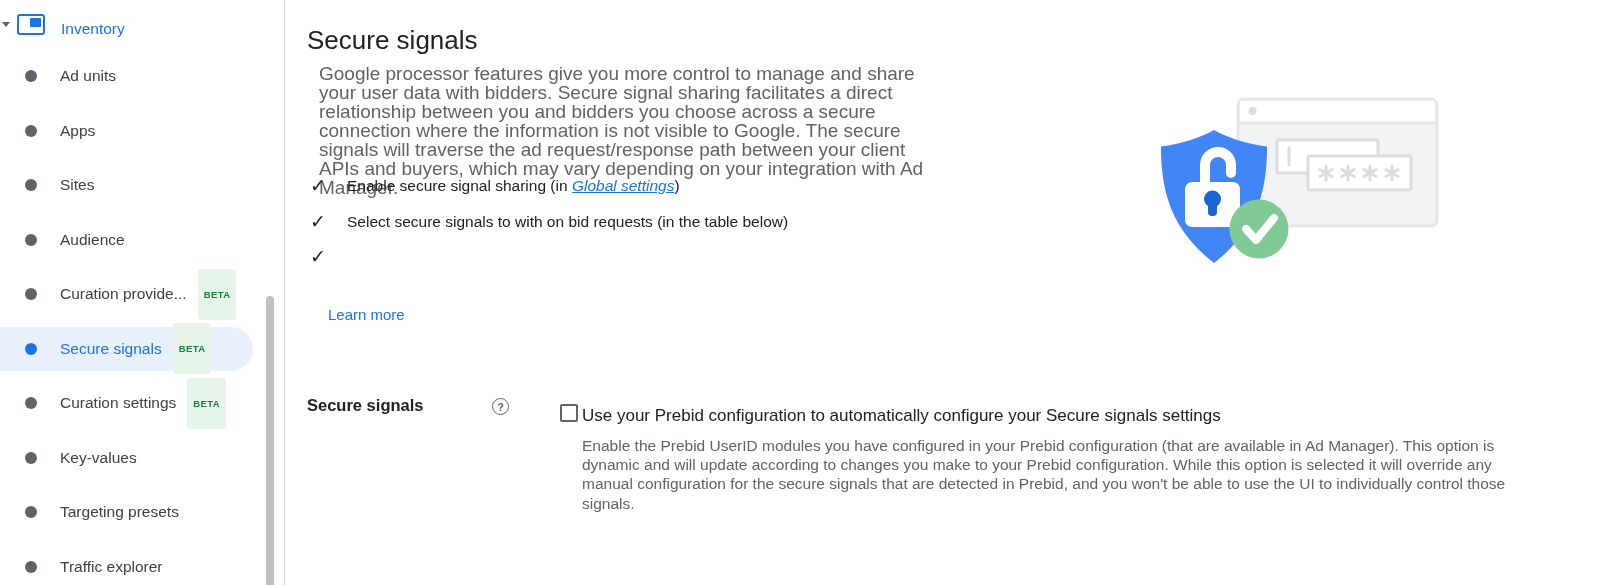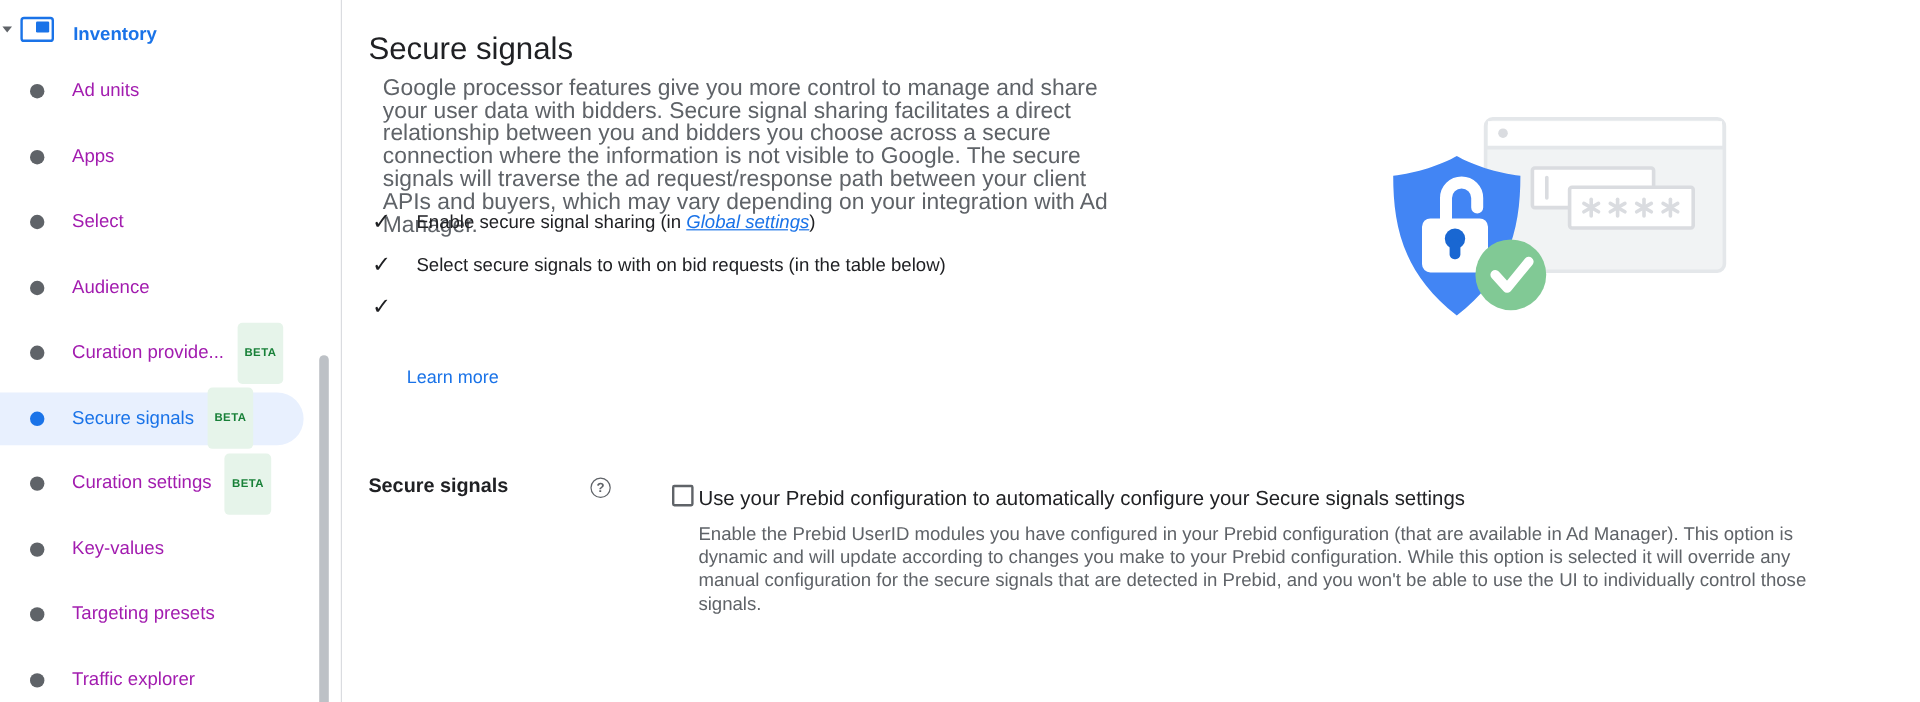--- a/index.html
+++ b/index.html
@@ -40,36 +40,36 @@
   }
   .inv-icon .inv-fill {
     position: absolute; top: 2px; right: 2px;
     width: 11px; height: 9px;
     background: var(--accent);
     border-radius: 1px;
   }
   .side-header .hdr-label {
     margin-left: 16px;
     color: var(--accent);
-    font-size: 15.5px; font-weight: 700; margin-top: 10px;
+    font-size: 15.5px; font-weight: 400; margin-top: 10px;
   }
   .side-items { position: absolute; top: 54px; left: 0; width: 285px; }
   .side-item {
     height: 44px; margin-bottom: 10.5px;
     display: flex; align-items: center;
     padding-left: 25px;
     cursor: pointer;
   }
   .side-item .bullet {
     width: 12px; height: 12px; border-radius: 50%;
     background: #5f6368; flex: none;
     margin-right: 23px;
   }
   .side-item .item-label {
-    font-size: 15.5px; color: #a21caf; white-space: nowrap;
+    font-size: 15.5px; color: #404040; white-space: nowrap;
   }
   .side-item.selected {
     background: var(--sidebar-selected-bg);
     width: 253px;
     border-radius: 0 24px 24px 0;
   }
   .side-item.selected .bullet { background: var(--accent); }
   .side-item.selected .item-label { color: var(--accent); font-weight: 500; }
   .beta-badge {
     margin-left: 11px;
@@ -108,21 +108,21 @@
     font-size: 19px; line-height: 21px;
     color: var(--text-primary);
   }
   .check-row .check-text {
     font-size: 15.5px; line-height: 21px; color: var(--text-primary);
   }
   a.inline-link { text-decoration: underline; cursor: pointer; font-style: italic; }
   a.link-unvisited { color: var(--accent); }
   a.link-visited { color: var(--visited-link); }
   .learn-more {
-    position: absolute; left: 32px; top: 306px;
+    position: absolute; left: 21px; top: 306px;
     font-size: 15px; font-weight: 500;
     color: var(--accent);
     text-decoration: none; cursor: pointer;
   }
   .section-heading {
     position: absolute; left: 0; top: 396px;
     font-size: 16.5px; font-weight: 700; color: var(--text-primary);
   }
   .help-icon {
     position: absolute; left: 185px; top: 398px;
@@ -171,21 +171,21 @@
     <div class="side-item">
       <span class="bullet"></span>
       <span class="item-label">Ad units</span>
     </div>
     <div class="side-item">
       <span class="bullet"></span>
       <span class="item-label">Apps</span>
     </div>
     <div class="side-item">
       <span class="bullet"></span>
-      <span class="item-label">Select</span>
+      <span class="item-label">Sites</span>
     </div>
     <div class="side-item">
       <span class="bullet"></span>
       <span class="item-label">Audience</span>
     </div>
     <div class="side-item">
       <span class="bullet"></span>
       <span class="item-label">Curation provide...</span>
       <span class="beta-badge">BETA</span>
     </div>

